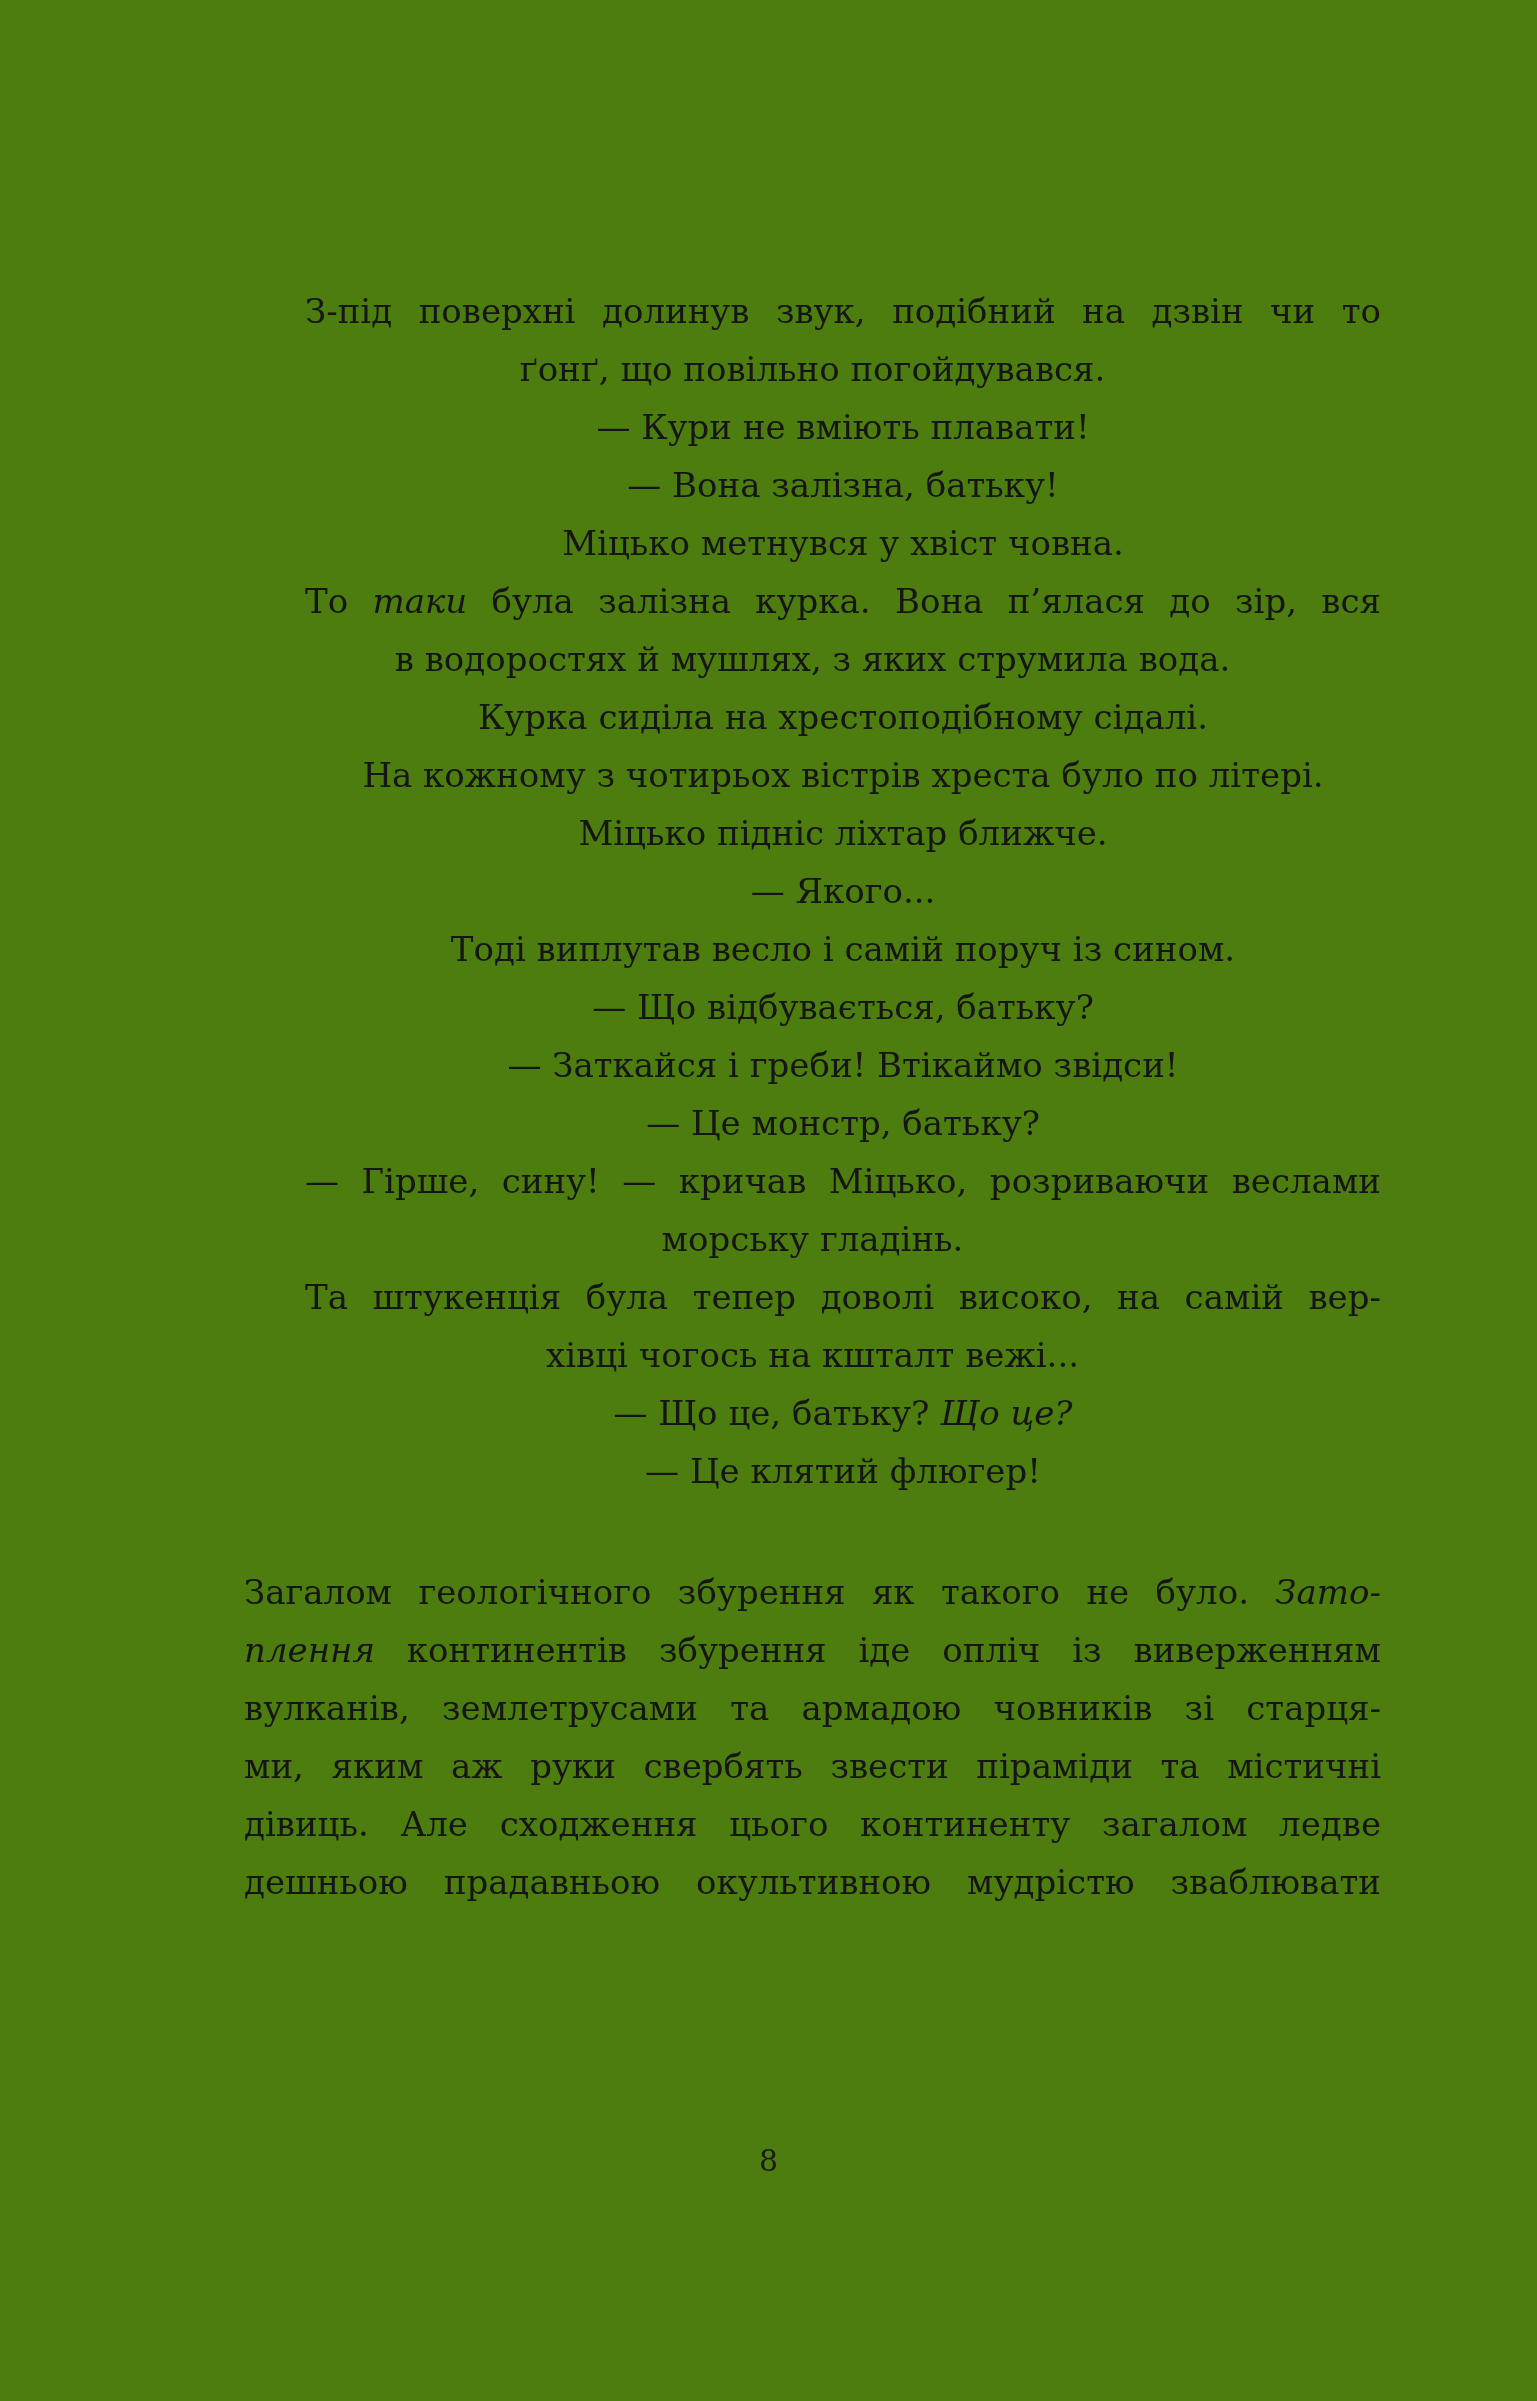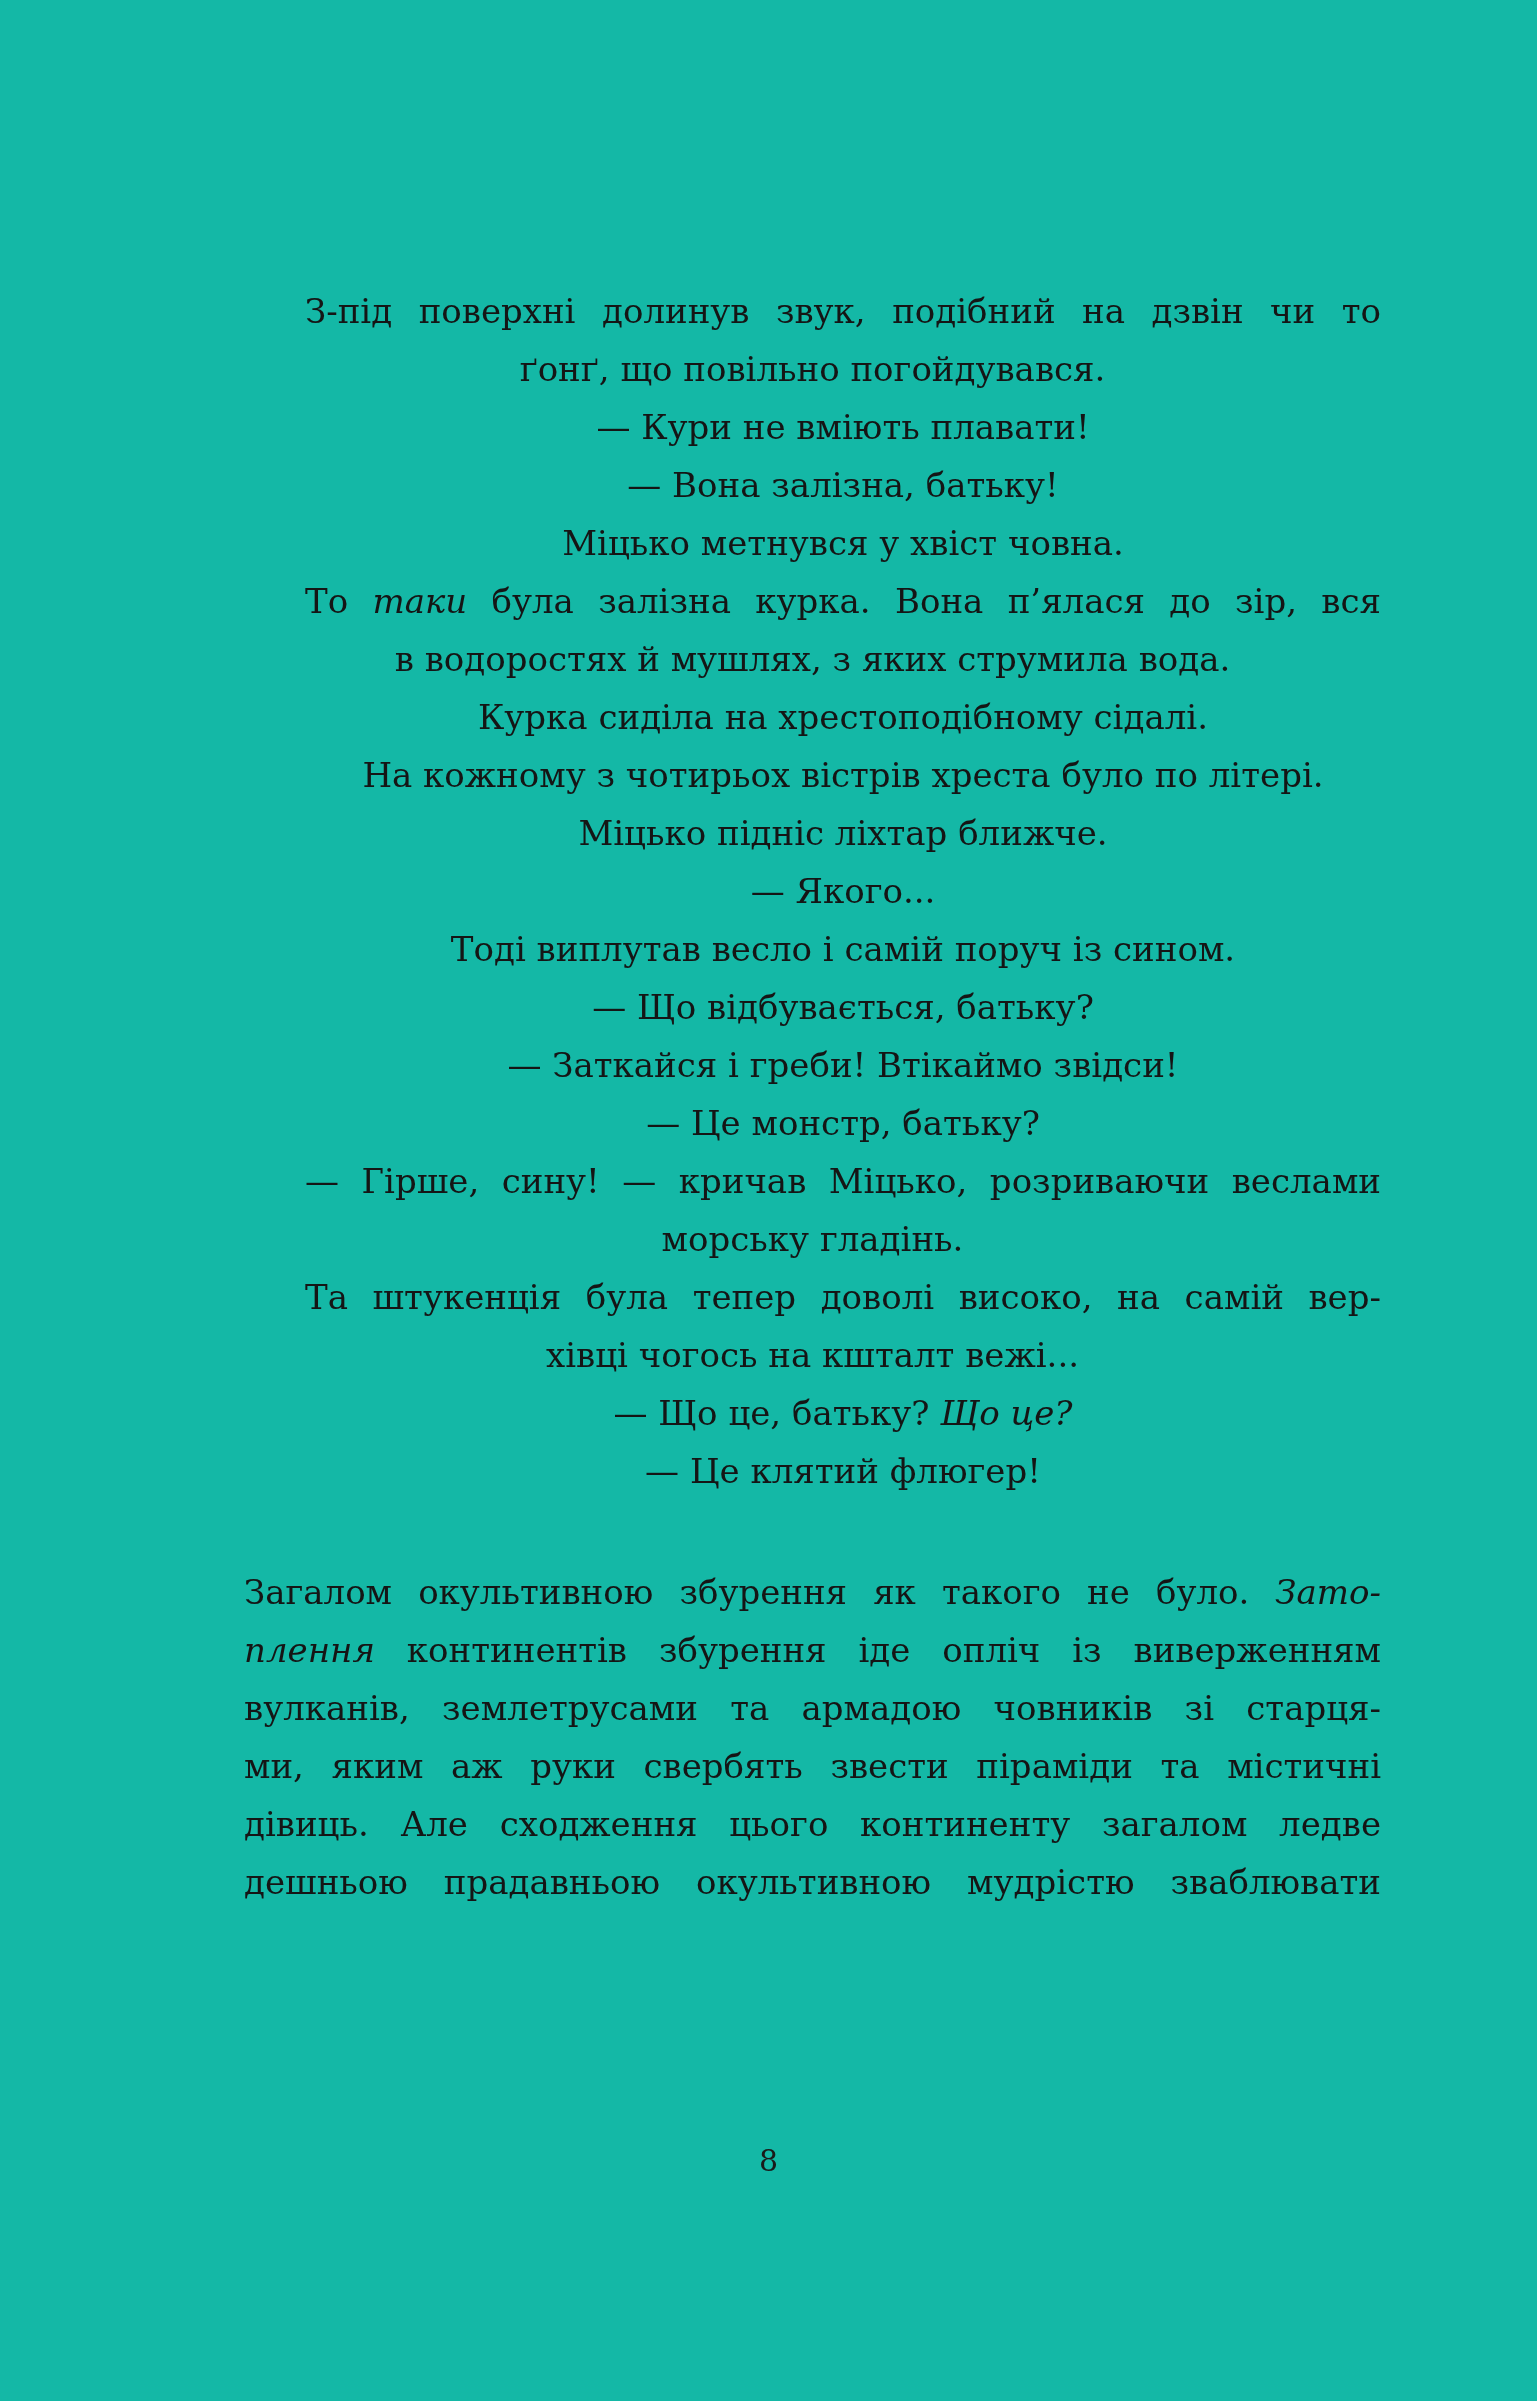--- a/index.html
+++ b/index.html
@@ -4,21 +4,21 @@
 <style>
   html, body {
     margin: 0;
     padding: 0;
     background: #ffffff;
   }
   .page {
     position: relative;
     width: 1537px;
     height: 2401px;
-    background: #14b8a6;
+    background: #4d7c0f;
     color: #151515;
     font-family: "DejaVu Serif", "Liberation Serif", serif;
     overflow: hidden;
   }
   .text-block {
     position: absolute;
     left: 244px;
     top: 282px;
     width: 1137px;
     font-size: 34px;
@@ -107,21 +107,21 @@
         <div class="line justify indent"><span>Та штукенція була тепер доволі високо, на самій вер-</span></div>
         <div class="line"><span>хівці чогось на кшталт вежі...</span></div>
       </div>
       <div class="paragraph">
         <div class="line indent"><span>— Що це, батьку? </span><em>Що це?</em></div>
       </div>
       <div class="paragraph">
         <div class="line indent"><span>— Це клятий флюгер!</span></div>
       </div>
       <div class="paragraph section-break">
-        <div class="line justify"><span>Загалом окультивною збурення як такого не було. </span><em>Зато-</em></div>
+        <div class="line justify"><span>Загалом геологічного збурення як такого не було. </span><em>Зато-</em></div>
         <div class="line justify"><em>плення</em><span> континентів збурення іде опліч із виверженням</span></div>
         <div class="line justify"><span>вулканів, землетрусами та армадою човників зі старця-</span></div>
         <div class="line justify"><span>ми, яким аж руки свербять звести піраміди та містичні</span></div>
         <div class="line justify"><span>дівиць. Але сходження цього континенту загалом ледве</span></div>
         <div class="line justify"><span>дешньою прадавньою окультивною мудрістю зваблювати</span></div>
       </div>
     </div>
   <div class="folio">8</div>
 </div>
 

